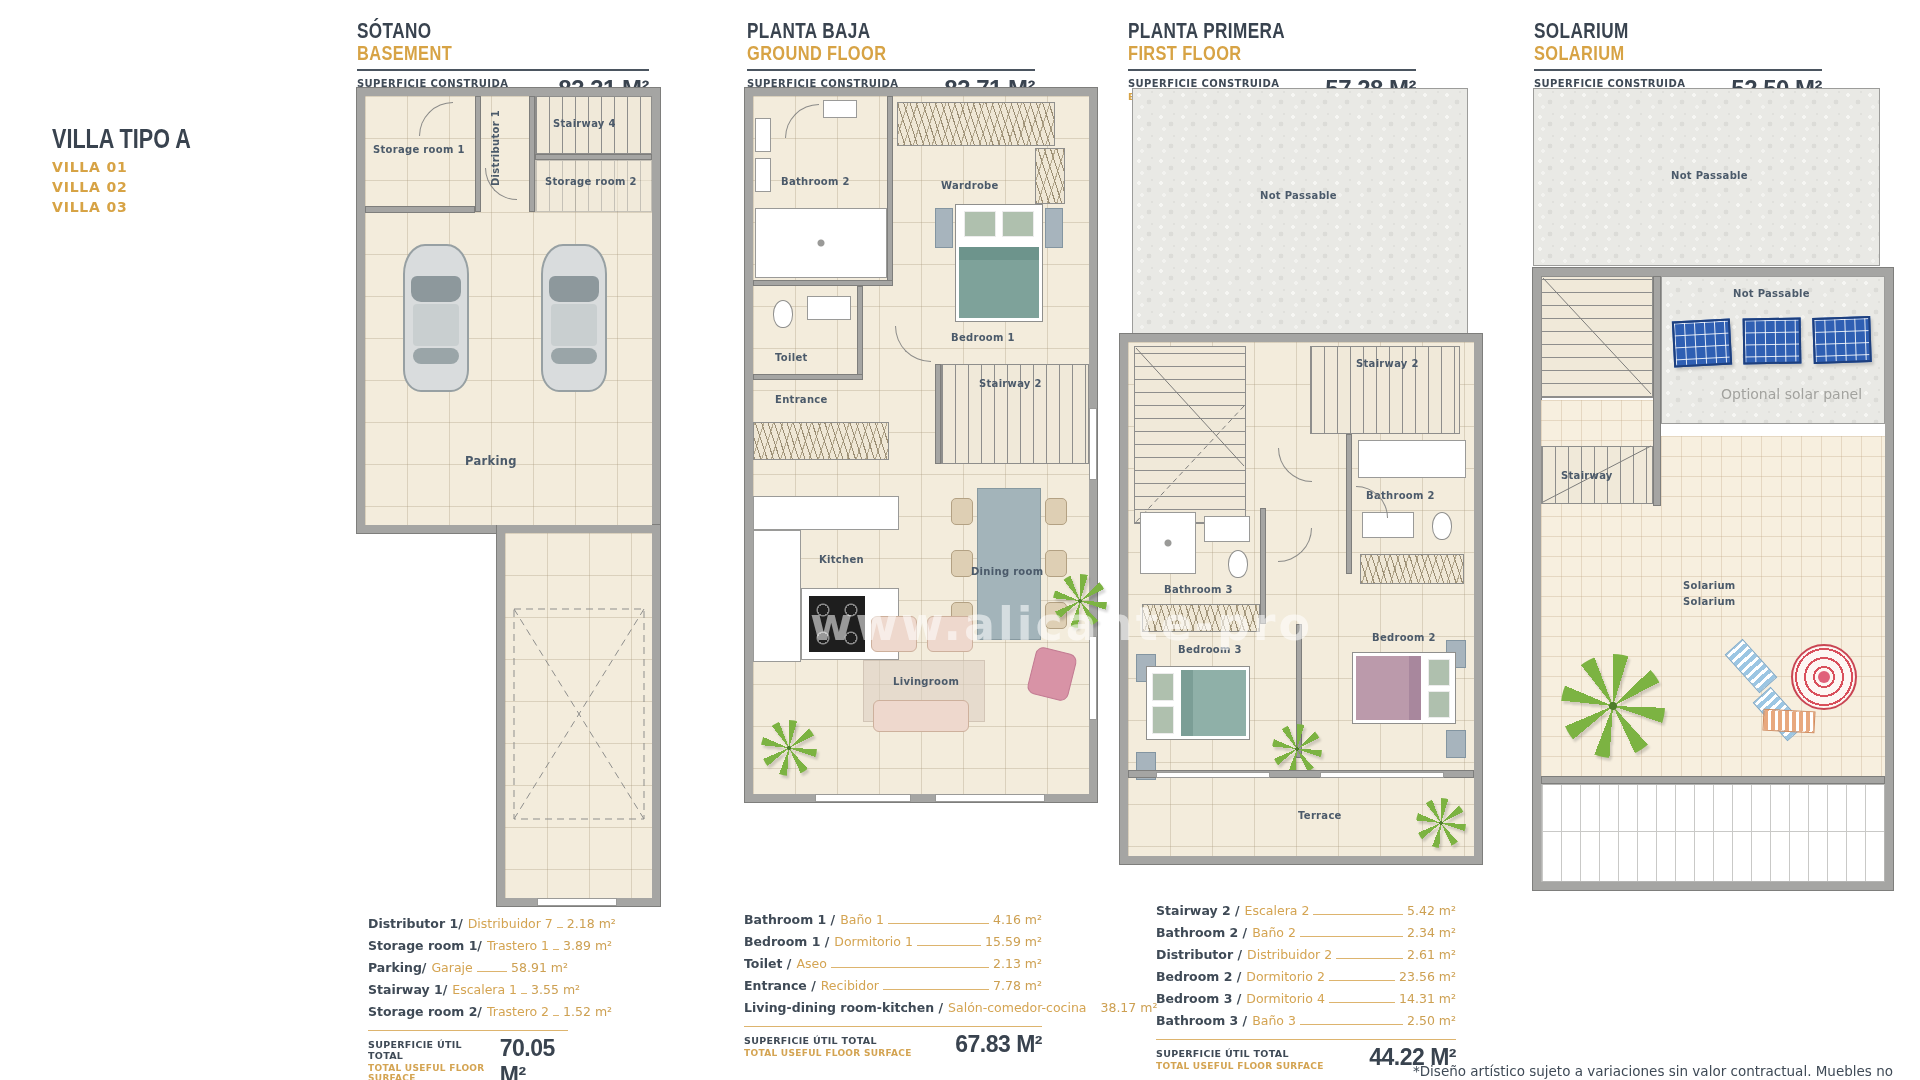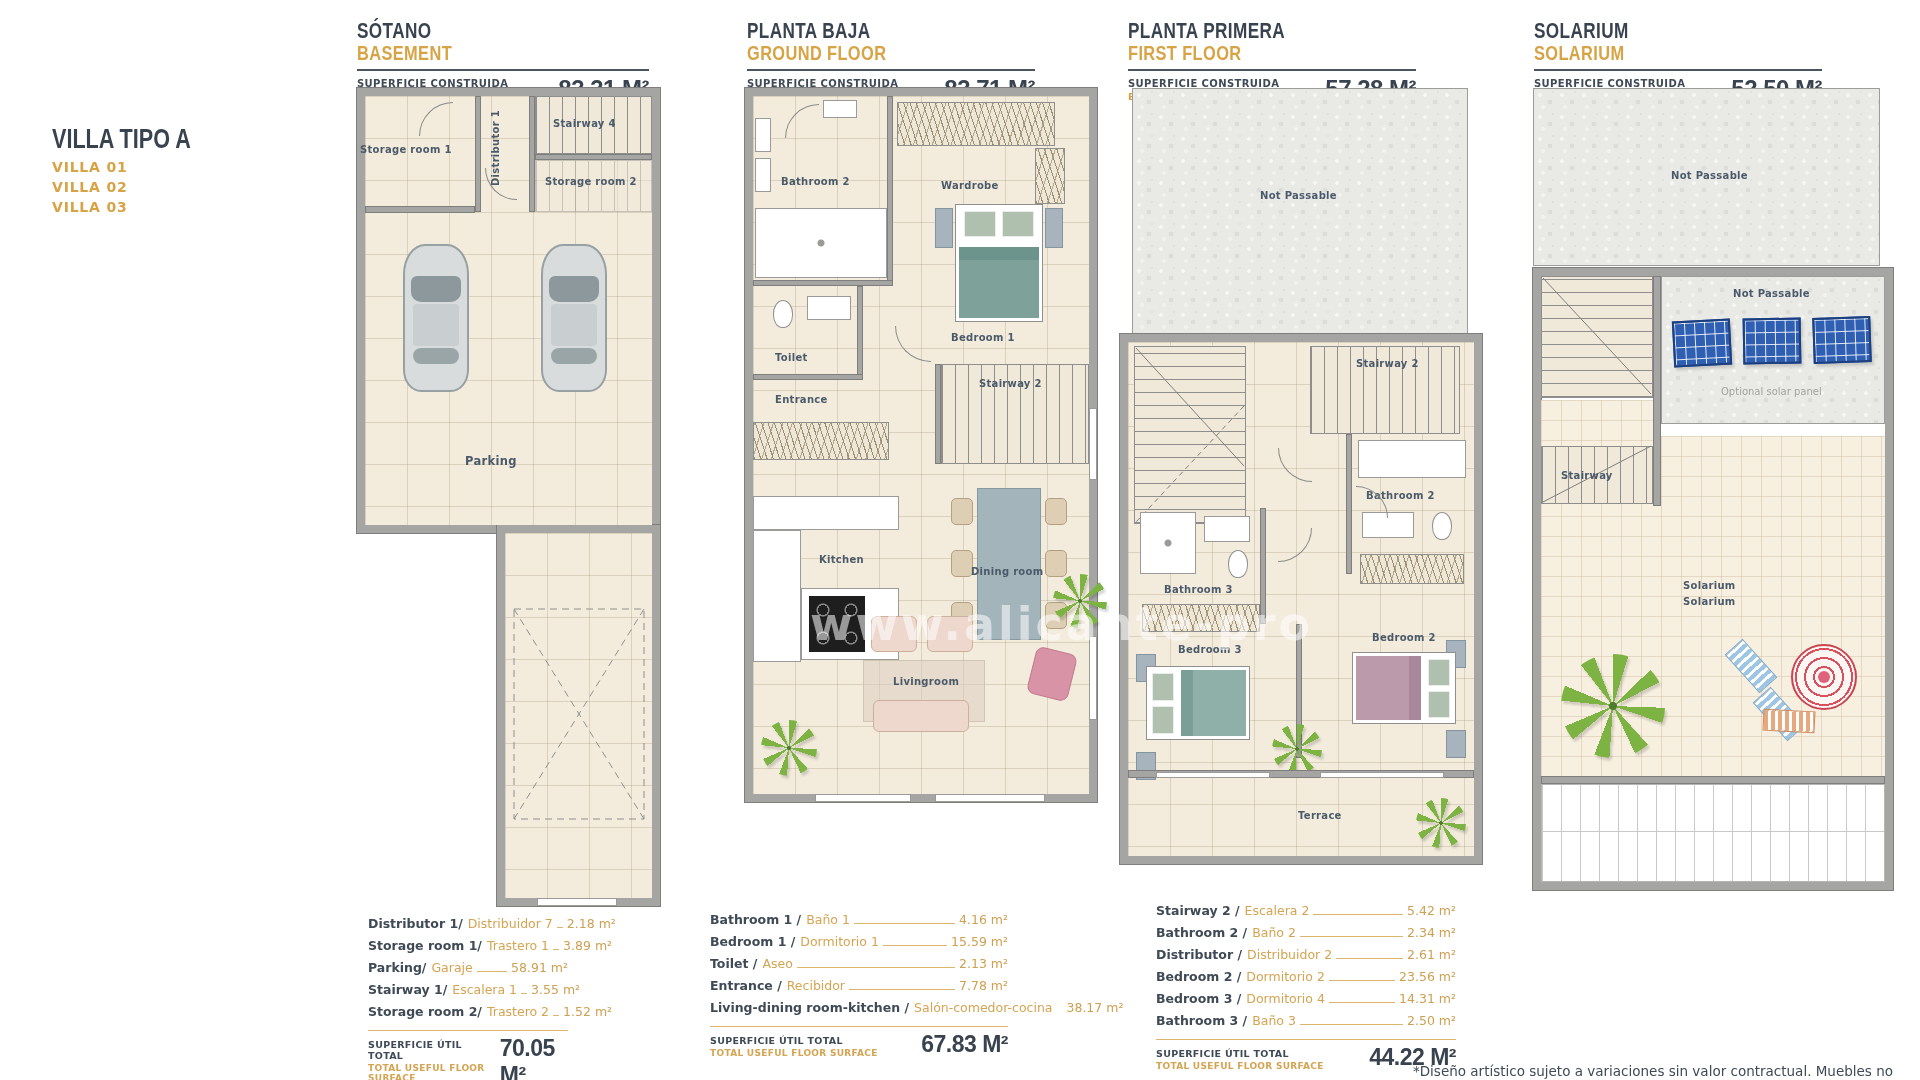--- a/index.html
+++ b/index.html
@@ -64,21 +64,21 @@
 .rl .es{color:#d4a452;margin-left:5px;white-space:nowrap}
 .rl .lead{flex:1;border-bottom:1.5px solid #ddb46e;margin:0 4px 3px;min-width:6px}
 .rl .lead.noline{border-bottom:none}
 .rl .val{color:#cda052;white-space:nowrap}
 .rl .tot{border-top:1.5px solid #ddb46e;margin-top:11px;padding-top:8px;display:flex;justify-content:space-between;align-items:flex-start}
 .rl .tl1{font-size:9.5px;font-weight:bold;color:#3f4a56;letter-spacing:.3px}
 .rl .tl2{font-size:9px;font-weight:bold;color:#d4a452;letter-spacing:.3px;margin-top:2px}
 .rl .tv{font-family:"Liberation Sans",sans-serif;font-weight:bold;font-size:23px;color:#39434f;letter-spacing:-.5px;margin-top:-4px}
 #watermark{position:absolute;left:810px;top:597px;font-size:46px;font-weight:bold;color:rgba(255,255,255,.55);letter-spacing:3px;pointer-events:none}
 #disclaimer{position:absolute;left:1385px;top:1063px;width:508px;text-align:right;font-size:13.5px;color:#3f4a56}
-.gray-note{position:absolute;font-size:10px;color:#a2a29e;white-space:nowrap}
+.gray-note{position:absolute;font-size:14px;color:#a2a29e;white-space:nowrap}
 </style>
 </head>
 <body>
 
 <div id="title-block">
   <div class="main">VILLA TIPO A</div>
   <div class="villa">VILLA 01</div>
   <div class="villa">VILLA 02</div>
   <div class="villa">VILLA 03</div>
 </div>
@@ -141,21 +141,21 @@
 
   <div class="w" style="left:118px;top:8px;width:6px;height:116px"></div>
   <div class="w" style="left:172px;top:8px;width:6px;height:116px"></div>
   <div class="w" style="left:8px;top:118px;width:110px;height:7px"></div>
   <div class="w" style="left:178px;top:66px;width:117px;height:6px"></div>
   <div class="stairs-v" style="left:178px;top:8px;width:117px;height:58px"></div>
   <div class="stairs-v" style="left:178px;top:72px;width:117px;height:52px;opacity:.45"></div>
   <div class="door" style="left:62px;top:14px;width:34px;height:34px;transform:rotate(90deg)"></div>
   <div class="door" style="left:128px;top:80px;width:32px;height:32px"></div>
 
-  <div class="room-label small" style="left:3px;top:56px">Storage room 1</div>
+  <div class="room-label small" style="left:16px;top:56px">Storage room 1</div>
   <div class="room-label small vlabel" style="left:133px;top:22px">Distributor 1</div>
   <div class="room-label small" style="left:196px;top:30px">Stairway 4</div>
   <div class="room-label small" style="left:188px;top:88px">Storage room 2</div>
   <div class="room-label" style="left:108px;top:366px">Parking</div>
 
   <div class="car" style="left:46px;top:156px">
     <div class="ws"></div>
     <div class="roof"></div>
     <div class="rw"></div>
   </div>
@@ -373,21 +373,21 @@
     </div>
   <div class="tot">
     <div>
         <div class="tl1">SUPERFICIE ÚTIL TOTAL</div>
         <div class="tl2">TOTAL USEFUL FLOOR SURFACE</div>
       </div>
     <div class="tv">70.05 M²</div>
   </div>
 </div>
 
-<div class="rl" style="left:710px;top:912px;width:298px">
+<div class="rl" style="left:744px;top:912px;width:298px">
   <div class="row">
       <span class="en">Bathroom 1 /</span>
       <span class="es">Baño 1</span>
       <span class="lead"></span>
       <span class="val">4.16 m²</span>
     </div>
   <div class="row">
       <span class="en">Bedroom 1 /</span>
       <span class="es">Dormitorio 1</span>
       <span class="lead"></span>

